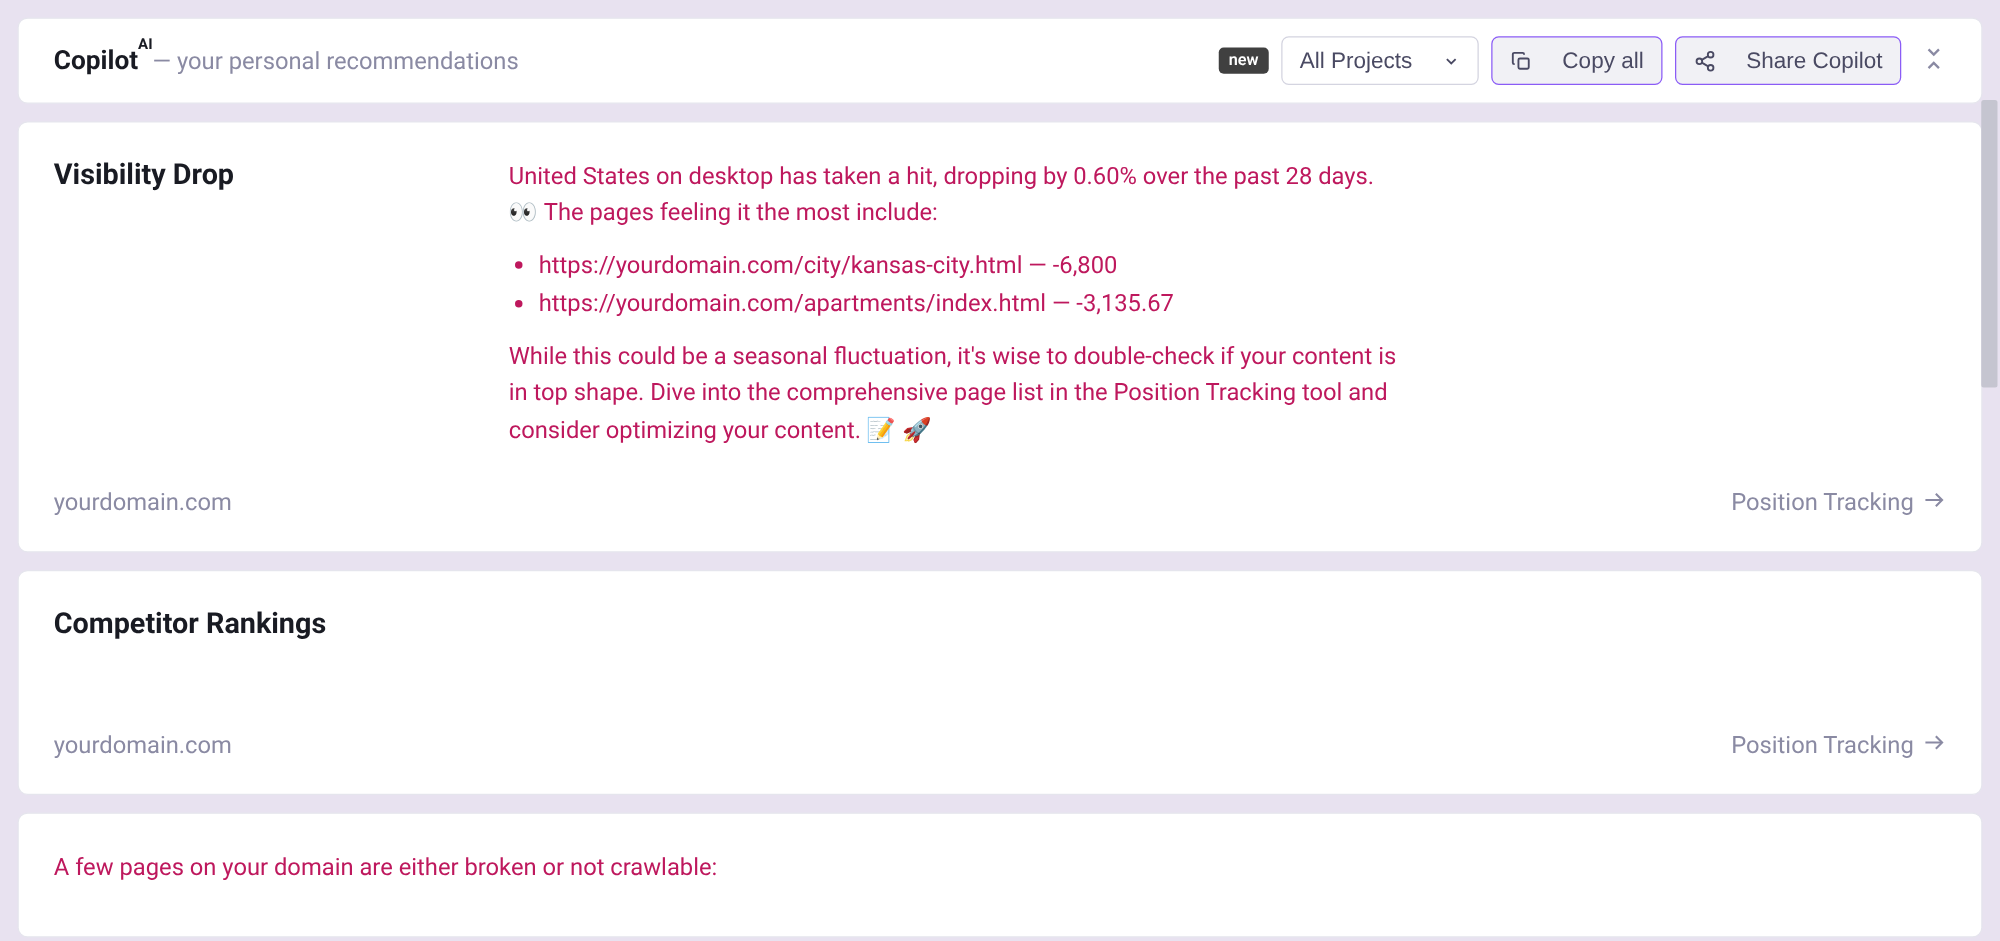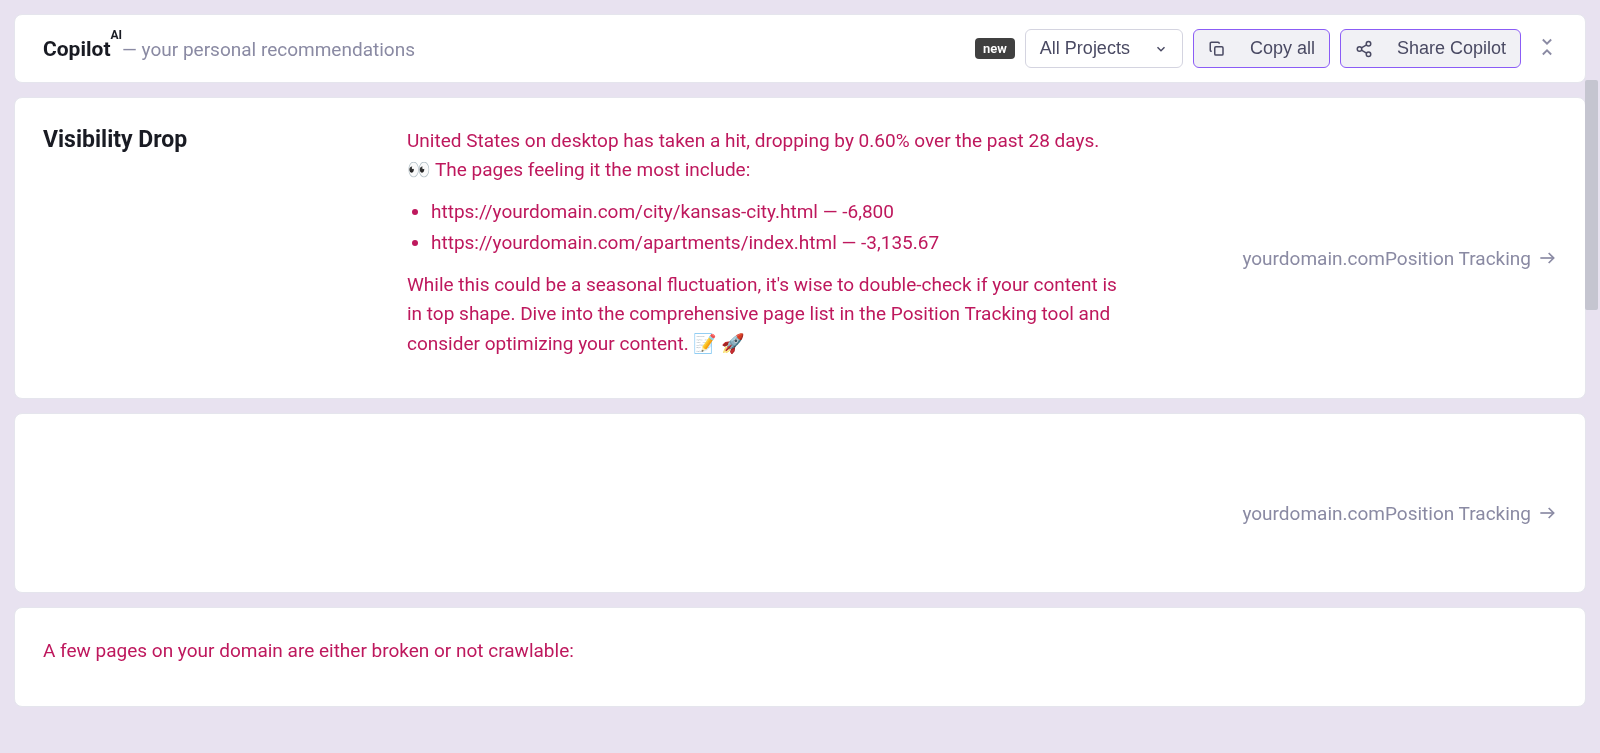--- a/index.html
+++ b/index.html
@@ -9,29 +9,29 @@
     .title-group { display: flex; align-items: baseline; }
     .title { font-size: 21px; font-weight: 700; color: #191b23; }
     .title sup { font-size: 12px; font-weight: 700; top: -0.7em; position: relative; }
     .subtitle { font-size: 19px; color: #8a8aa3; font-weight: 400; }
     .actions { display: flex; align-items: center; gap: 10px; }
     .badge-new { background: #404040; color: #fff; font-size: 13px; font-weight: 600; padding: 3px 8px; border-radius: 4px; }
     .btn { background: #fff; border: 1px solid #d4d4e0; border-radius: 6px; padding: 8px 14px; font-size: 18px; color: #4a4a63; display: inline-flex; align-items: center; gap: 24px; cursor: pointer; }
     .btn-ghost { background: #f1f1f5; border: 1px solid #8b5cf6; }
     .icon { display: inline-flex; }
     .collapse-icon { color: #8a8aa3; cursor: pointer; margin-left: 6px; }
-    .card { background: #fff; border: 1px solid #e5e5ed; border-radius: 8px; padding: 28px; margin-bottom: 14px; display: flex; flex-direction: row; min-height: 180px; }
+    .card { background: #fff; border: 1px solid #e5e5ed; border-radius: 8px; padding: 28px; margin-bottom: 14px; display: flex; flex-direction: column; min-height: 180px; }
     .card-body { display: flex; gap: 24px; flex: 1; align-items: flex-start; }
     .card-title { font-size: 23px; font-weight: 700; color: #191b23; width: 340px; flex-shrink: 0; }
     .card-content { font-size: 19px; color: #be185d; line-height: 1.55; max-width: 720px; }
     .card-content p { margin-bottom: 12px; }
     .card-content ul { list-style: disc; padding-left: 24px; margin-bottom: 12px; }
     .card-content li { margin-bottom: 2px; }
     .card-footer { display: flex; justify-content: space-between; align-items: center; margin-top: 20px; font-size: 19px; color: #8a8aa3; }
-    .tool-link { display: inline-flex; align-items: center; gap: 6px; cursor: pointer; }
+    .tool-link { display: inline-flex; align-items: flex-start; gap: 6px; cursor: pointer; }
     .scroll-track { position: absolute; right: 2px; top: 80px; width: 14px; height: 650px; }
     .scroll-thumb { position: absolute; right: 2px; top: 80px; width: 13px; height: 230px; background: #c5c5d0; border-radius: 2px; }
   </style>
 </head>
 <body>
 
 <div class="page-wrap">
 
   <div class="header">
     <div class="title-group">
@@ -99,20 +99,21 @@
               <line x1="4" y1="12" x2="20" y2="12"></line>
               <polyline points="14 6 20 12 14 18"></polyline>
             </svg>
         </span>
       </span>
     </div>
   </div>
 
   <div class="card">
     <div class="card-body">
+      <div class="card-title">Competitor Rankings</div>
     </div>
     <div class="card-footer">
       <span>yourdomain.com</span>
       <span class="tool-link">
         <span>Position Tracking</span>
         <span class="icon">
           <svg width="20" height="20" viewBox="0 0 24 24" fill="none" stroke="currentColor" stroke-width="2">
               <line x1="4" y1="12" x2="20" y2="12"></line>
               <polyline points="14 6 20 12 14 18"></polyline>
             </svg>

